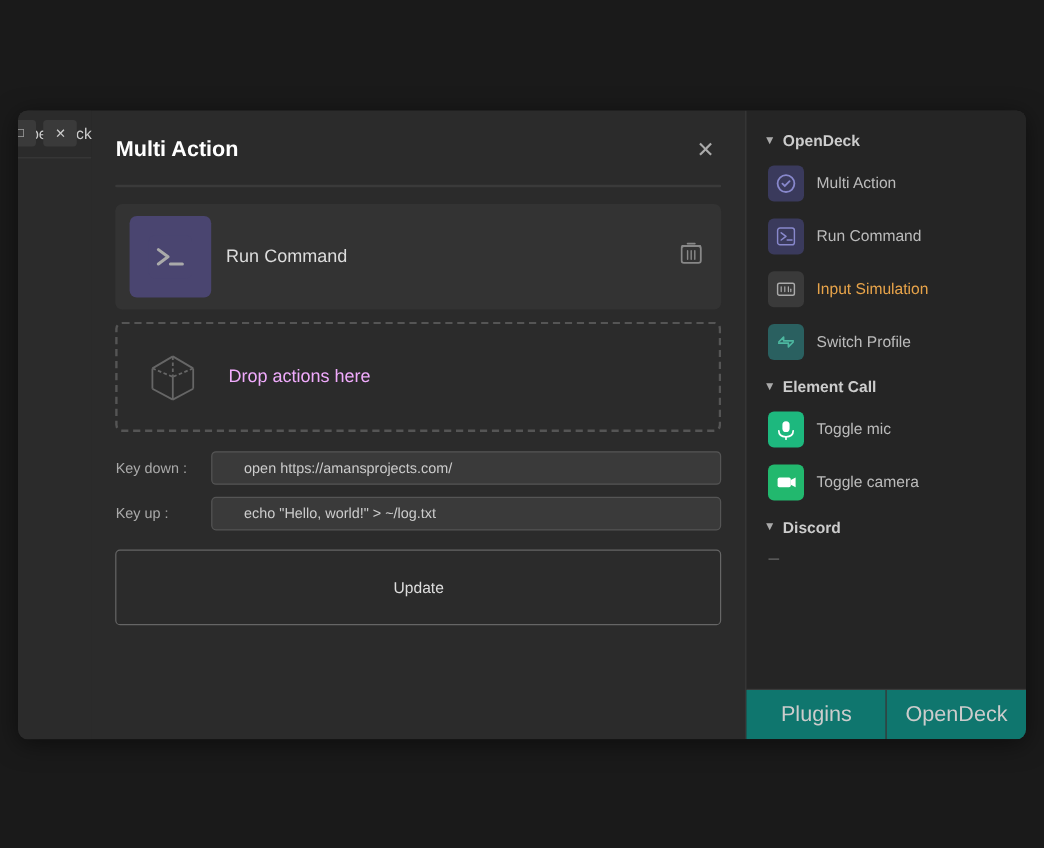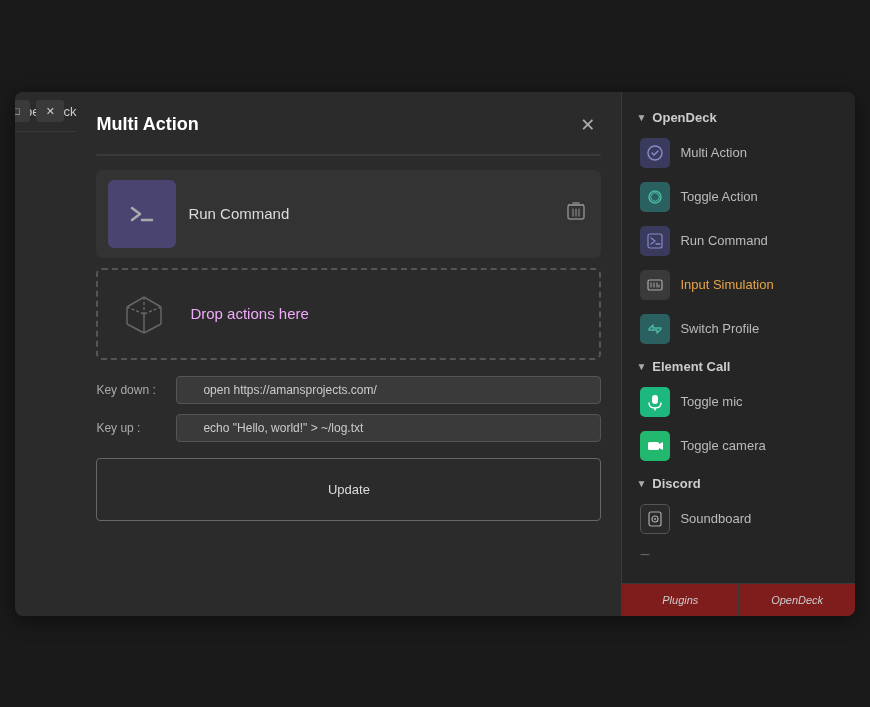--- a/index.html
+++ b/index.html
@@ -251,27 +251,26 @@
     .icon-green2 { background: #22b86e; }
     .icon-discord { background: #2a2a2a; border: 1px solid #555; }
     .sidebar-footer {
       display: flex;
       border-top: 1px solid #3a3a3a;
       flex-shrink: 0;
     }
     .footer-btn {
       flex: 1;
       padding: 10px;
-      background: #7f1d1d;
+      background: #0f766e;
       border: none;
       color: #ccc;
-      font-size: 11px;
+      font-size: 18px;
       cursor: pointer;
       text-align: center;
-      font-style: italic;
     }
     .footer-btn + .footer-btn { border-left: 1px solid #3a3a3a; }
   </style>
 </head>
 <body>
 
 <div class="window">
 
   <div class="titlebar">
     <span class="titlebar-title">OpenDeck</span>
@@ -352,29 +351,20 @@
         <div class="sidebar-item">
           <div class="sidebar-item-icon icon-dark">
             <svg width="18" height="18" viewBox="0 0 18 18" fill="none">
               <circle cx="9" cy="9" r="7" stroke="#8888cc" stroke-width="1.5"></circle>
               <path d="M6 9 L8 11 L12 7" stroke="#8888cc" stroke-width="1.5" fill="none" stroke-linecap="round"></path>
             </svg>
           </div>
           <span class="sidebar-item-label">Multi Action</span>
         </div>
 
-        <div class="sidebar-item">
-          <div class="sidebar-item-icon icon-teal">
-            <svg width="18" height="18" viewBox="0 0 18 18" fill="none">
-              <circle cx="9" cy="9" r="6" stroke="#4db8a0" stroke-width="1.5"></circle>
-              <path d="M6 6 Q9 3 12 6 Q15 9 12 12 Q9 15 6 12 Q3 9 6 6" stroke="#4db8a0" stroke-width="1" fill="none"></path>
-            </svg>
-          </div>
-          <span class="sidebar-item-label">Toggle Action</span>
-        </div>
 
         <div class="sidebar-item">
           <div class="sidebar-item-icon icon-dark">
             <svg width="18" height="18" viewBox="0 0 18 18" fill="none">
               <rect x="2" y="2" width="14" height="14" rx="2" stroke="#8888cc" stroke-width="1.2"></rect>
               <polyline points="5,6 9,9 5,12" stroke="#8888cc" stroke-width="1.3" fill="none" stroke-linecap="round" stroke-linejoin="round"></polyline>
               <line x1="10" y1="12" x2="14" y2="12" stroke="#8888cc" stroke-width="1.3" stroke-linecap="round"></line>
             </svg>
           </div>
           <span class="sidebar-item-label">Run Command</span>
@@ -427,30 +417,20 @@
             </svg>
           </div>
           <span class="sidebar-item-label">Toggle camera</span>
         </div>
 
         <div class="section-header">
           <span class="arrow">▼</span>
           <span>Discord</span>
         </div>
 
-        <div class="sidebar-item">
-          <div class="sidebar-item-icon icon-discord">
-            <svg width="18" height="18" viewBox="0 0 18 18" fill="none">
-              <rect x="3" y="2" width="12" height="14" rx="2" stroke="#aaa" stroke-width="1.2"></rect>
-              <circle cx="9" cy="9" r="3" stroke="#aaa" stroke-width="1.2"></circle>
-              <circle cx="9" cy="9" r="1" fill="#aaa"></circle>
-            </svg>
-          </div>
-          <span class="sidebar-item-label">Soundboard</span>
-        </div>
 
         <div style="padding: 4px 18px; color: #666; font-size: 16px;">–</div>
       </div>
 
       <div class="sidebar-footer">
         <button class="footer-btn">Plugins</button>
         <button class="footer-btn">OpenDeck</button>
       </div>
     </div>
 

